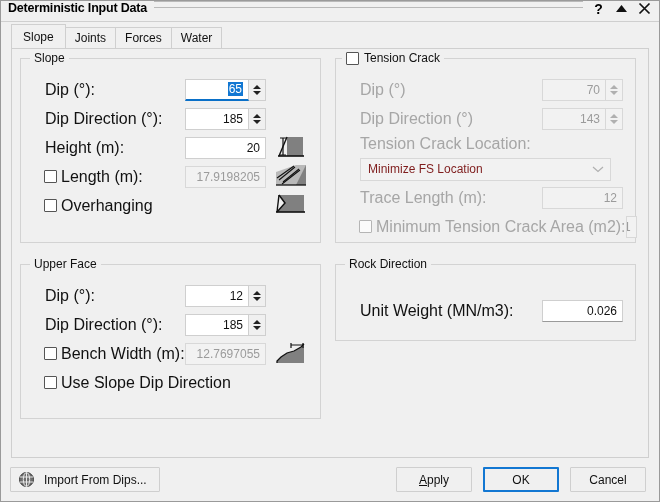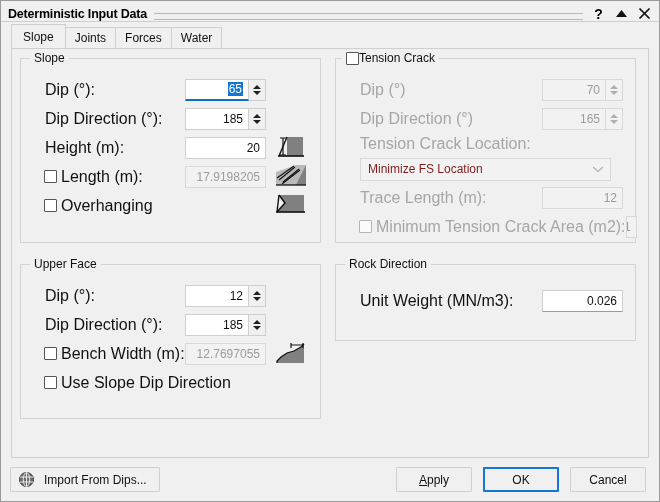--- a/index.html
+++ b/index.html
@@ -23,21 +23,21 @@
     display: flex;
     flex-direction: column;
   }
 
   
   .titlebar {
     height: 21px;
     flex: 0 0 21px;
     background: #f0f0f0;
     display: flex;
-    align-items: flex-end;
+    align-items: flex-start;
     padding: 0 6px 0 7px;
     border-bottom: 1px solid #cfcfcf;
     box-sizing: border-box;
   }
   .title-text {
     font-weight: bold;
     font-size: 12.5px;
     white-space: nowrap;
     letter-spacing: -0.2px;
   }
@@ -117,21 +117,21 @@
     top: -8px; left: 9px;
     background: #f0f0f0;
     padding: 0 4px;
     font-size: 12px;
     line-height: 14px;
     white-space: nowrap;
     color: #111;
   }
   .group > .legend.cb-legend {
     left: 6px;
-    display: flex; align-items: center; 
+    display: flex; align-items: center; gap: 5px;
     padding: 0 4px;
   }
   .group.disabled-content .lbl { color: #a6a6a6; }
 
   
   .row {
     display: flex;
     align-items: center;
     height: 29px;
   }
@@ -425,21 +425,21 @@
                   <i class="ar up"></i>
                   <i class="ar dn"></i>
                 </div>
             </div>
           </div>
 
           <div class="row" style="padding-left:12px">
             <span class="lbl">Dip Direction (°)</span>
             <span class="spacer"></span>
             <div class="fieldwrap">
-              <div class="field dis" style="width:64px">165</div>
+              <div class="field dis" style="width:64px">143</div>
               <div class="spin dis">
                   <i class="ar up"></i>
                   <i class="ar dn"></i>
                 </div>
             </div>
           </div>
 
           <div class="row" style="padding-left:12px; height:22px">
             <span class="lbl">Tension Crack Location:</span>
           </div>
@@ -466,21 +466,21 @@
               <span class="cb dis"></span>
               <span class="lbl">Minimum Tension Crack Area (m2):</span>
             </div>
             <span class="spacer"></span>
             <div class="field dis" style="width:81px">0.01</div>
           </div>
         </div>
 
         <div class="group" style="height:77px; margin-top:21px">
           <div class="legend">Rock Direction</div>
-          <div class="row" style="padding-left:12px; margin-top:5px">
+          <div class="row" style="padding-left:12px; margin-top:15px">
             <span class="lbl">Unit Weight (MN/m3):</span>
             <span class="spacer"></span>
             <div class="field rock" style="width:81px">0.026</div>
           </div>
         </div>
       </div>
     </div>
   </div>
 
   <div class="footer">

